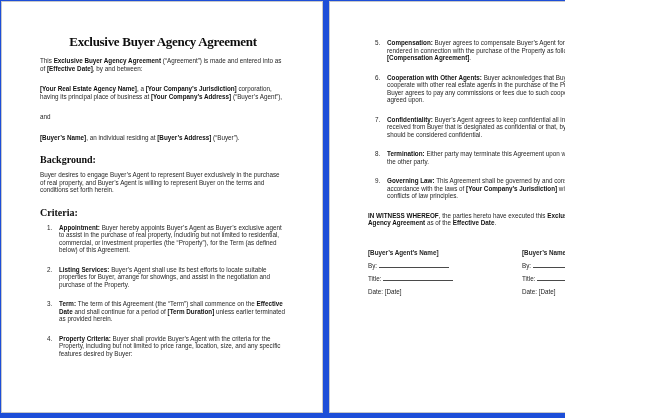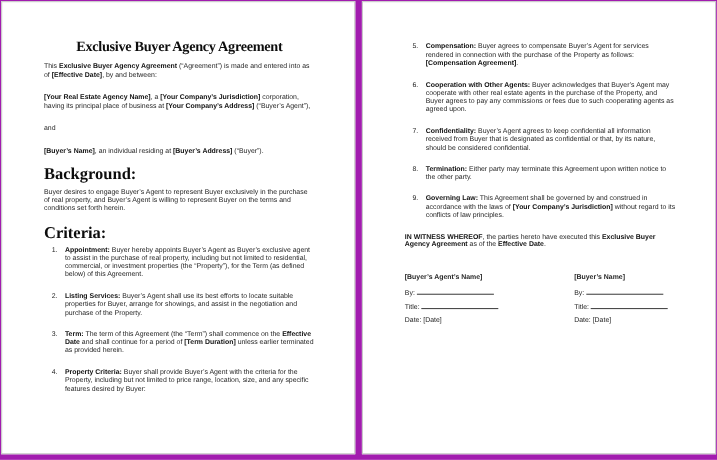--- a/index.html
+++ b/index.html
@@ -2,21 +2,21 @@
 <html><head>
 <meta charset="utf-8">
 <style>
   html, body { margin: 0; padding: 0; }
   body {
     width: 652px; height: 418px;
     background: #ffffff;
     font-family: "Liberation Sans", sans-serif;
     -webkit-font-smoothing: antialiased;
   }
-  .canvas { position: relative; width: 652px; height: 418px; background: #a21caf; overflow: hidden; }
+  .canvas { position: relative; width: 565px; height: 418px; background: #1d4ed8; overflow: hidden; }
 
   .page {
     position: absolute; top: 1px; height: 412px; width: 322px;
     background: #ffffff;
     border: 1px solid #c8c8c8;
     box-sizing: border-box;
   }
   #page1 { left: 1px; }
   #page2 { left: 329px; }
 
@@ -39,21 +39,21 @@
     font-size: 6.3px;
     line-height: 7.5px;
     color: #262626;
   }
   p.body { margin: 0 0 13px 0; }
   b { font-weight: 700; color: #111; }
 
   h2.heading {
     font-family: "Liberation Serif", serif;
     font-weight: 700;
-    font-size: 15px;
+    font-size: 10px;
     line-height: 11px;
     margin: 0 0 6px 0;
     color: #0d0d0d;
   }
 
   .items { margin: 3px 0 0 0; }
   .item { display: flex; margin: 0 0 12px 0; }
   .item .num {
     flex: 0 0 12px; margin-left: 7px;
     font-size: 6.3px; line-height: 7.5px; color: #262626;

